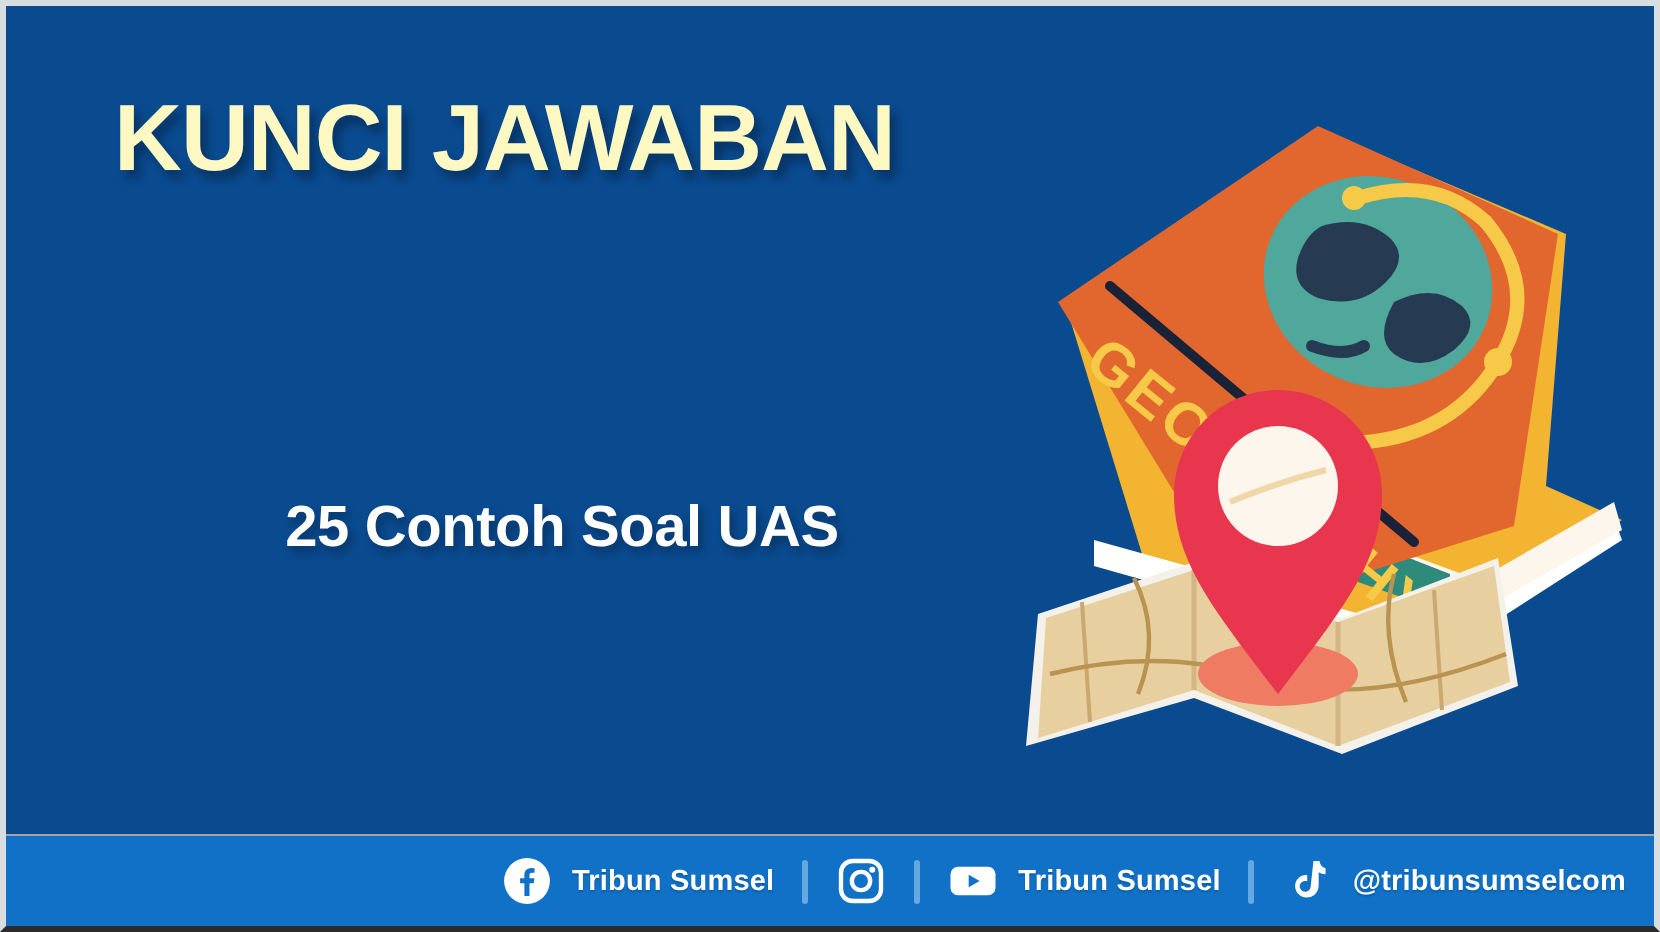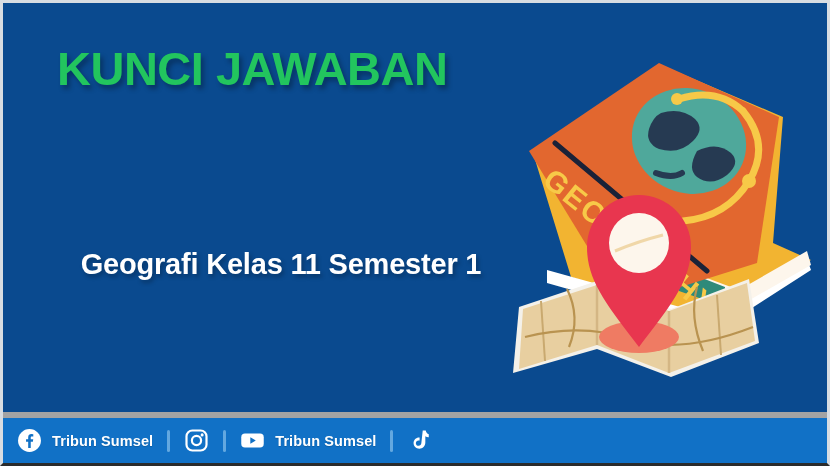--- a/index.html
+++ b/index.html
@@ -28,21 +28,21 @@
     background: #0a4a8f;
   }
   
   .eyebrow {
     position: absolute;
     left: 54px;
     top: 38px;
     font-size: 47px;
     font-weight: 900;
     letter-spacing: -0.5px;
-    color: #22c55e;
+    color: #fef9c3;
     text-shadow: 3px 4px 5px rgba(0,0,0,0.30);
     white-space: nowrap;
     z-index: 6;
   }
   
   .title-block {
     position: absolute;
     left: 18px;
     top: 240px;
     width: 520px;
@@ -71,23 +71,23 @@
   
   .footer {
     position: absolute;
     left: 0;
     right: 0;
     bottom: 0;
     height: 45px;
     background: #1171c6;
     display: flex;
     align-items: center;
-    justify-content: flex-start;
+    justify-content: flex-end;
     z-index: 8;
-    border-top: 6px solid #a3a3a3;
+    border-top: 1px solid #a3a3a3;
   }
   .social {
     display: flex;
     align-items: center;
     gap: 10px;
     padding: 0 14px;
   }
   .social-label {
     color: #ffffff;
     font-size: 14.5px;
@@ -157,21 +157,21 @@
 
       <g>
         <path d="M128 292 C 96 250 76 226 76 192 A 52 52 0 1 1 180 192 C 180 226 160 250 128 292 Z" fill="#e8364f"></path>
         <circle cx="128" cy="188" r="30" fill="#fdf6ec"></circle>
         <path d="M104 196 q24 -10 48 -16" stroke="#f0d7a8" stroke-width="3" fill="none"></path>
       </g>
     </svg>
   </div>
 
   <div class="title-block">
-    <div class="title-line">Geografi Kelas 11  Semester 1</div>
+    <div class="title-line">25 Contoh Soal UAS</div>
   </div>
 
   <div class="footer">
 
     <div class="social">
       <svg class="ic" viewBox="0 0 24 24">
         <circle cx="12" cy="12" r="11" fill="#ffffff"></circle>
         <path d="M13.2 19.2v-6.1h2.05l.31-2.38H13.2V9.2c0-.69.19-1.16 1.18-1.16h1.26V5.91a16.9 16.9 0 0 0-1.84-.09c-1.82 0-3.06 1.11-3.06 3.15v1.75H8.68v2.38h2.06v6.1z" fill="#1171c6"></path>
       </svg>
       <span class="social-label">Tribun Sumsel</span>
@@ -196,16 +196,17 @@
       </svg>
       <span class="social-label">Tribun Sumsel</span>
     </div>
 
     <div class="divider"></div>
 
     <div class="social">
       <svg class="ic" viewBox="0 0 24 24">
         <path d="M15.1 2.4h2.9c.25 1.7 1.2 3.1 2.9 3.5v2.9c-1.2.05-2.3-.3-3.3-.95v6.15c0 3.5-2.6 5.9-5.8 5.9-3.1 0-5.5-2.35-5.5-5.45 0-3.2 2.6-5.6 5.8-5.35v3c-.3-.1-.65-.15-1-.15-1.45 0-2.6 1.15-2.6 2.6 0 1.45 1.15 2.6 2.6 2.6 1.5 0 2.7-1.1 2.7-2.9z" fill="#ffffff"></path>
       </svg>
+      <span class="social-label">@tribunsumselcom</span>
     </div>
 
   </div>
 </div>
 
 </body></html>

